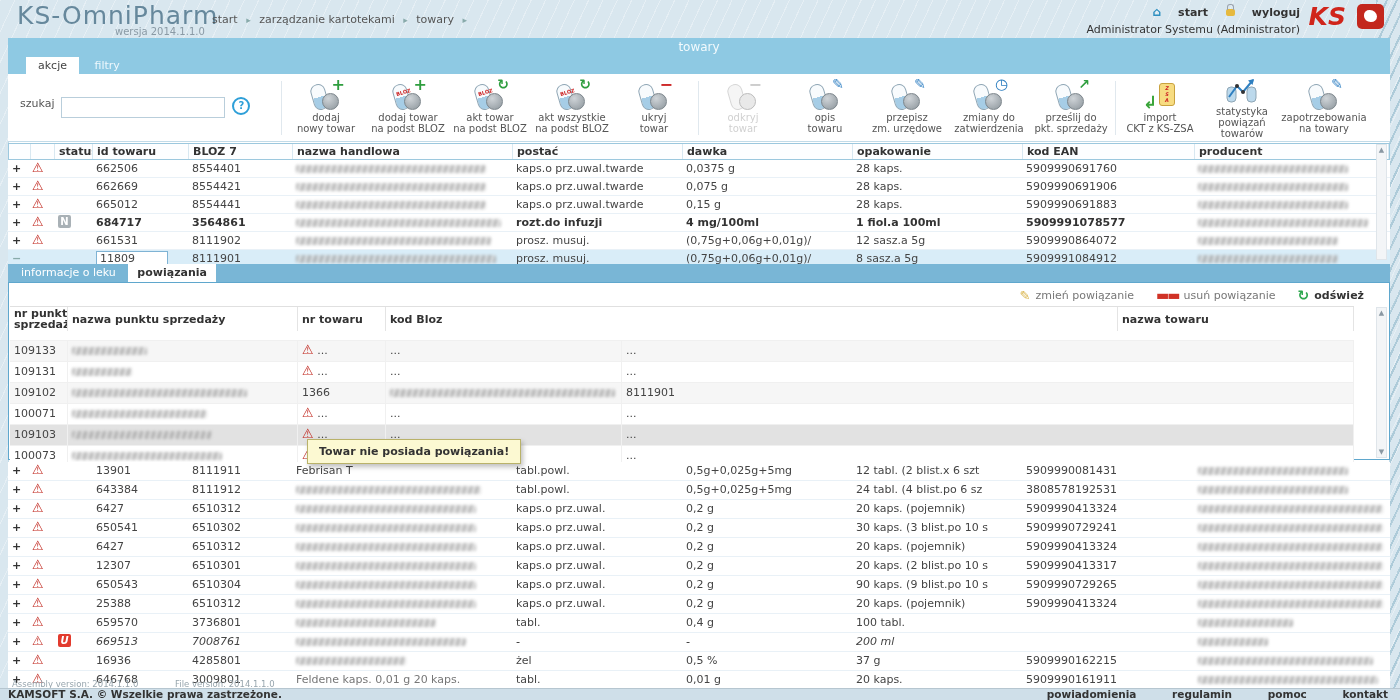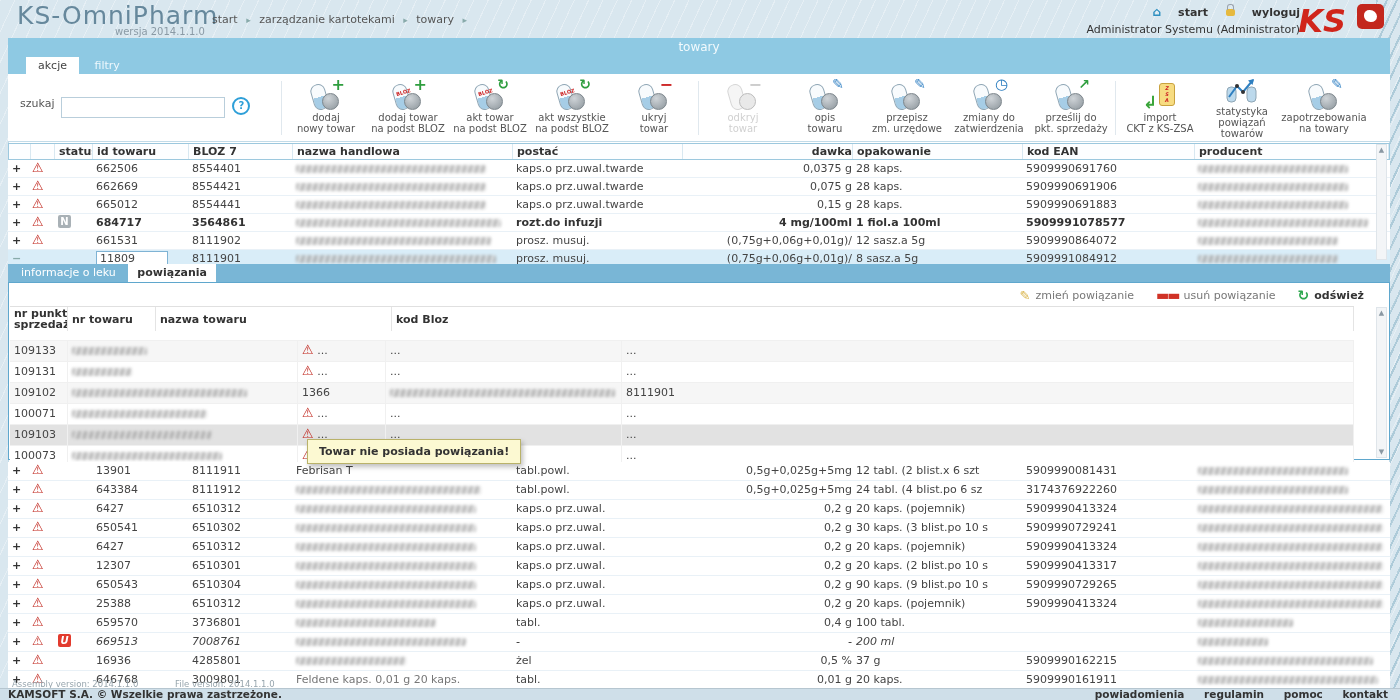--- a/index.html
+++ b/index.html
@@ -17,21 +17,21 @@
   .crumbs{position:absolute;left:205px;top:13px;color:#555;}
   .crumbs .bc{cursor:pointer;}
   .crumbs .sep{color:#8aa;margin:0 5px;font-size:9px;}
   .hdr-right{position:absolute;right:100px;top:5px;text-align:right;color:#333;}
   .hdr-links{font-weight:bold;}
   .hdr-links span{margin-left:14px;cursor:pointer;}
   .homeglyph{color:#2e8fc0;font-size:12px;margin-right:3px;}
   .lock{display:inline-block;width:9px;height:7px;background:#e6b93e;border-radius:2px;position:relative;margin-right:3px;}
   .lock::before{content:"";position:absolute;top:-5px;left:1px;width:5px;height:5px;border:1.5px solid #9aa2ad;border-bottom:none;border-radius:3px 3px 0 0;}
   .usr{margin-top:4px;}
-  .kslogo{position:absolute;right:54px;top:2px;font-size:32px;font-weight:bold;font-style:italic;color:#d0251b;}
+  .kslogo{position:absolute;right:54px;top:2px;font-size:25px;font-weight:bold;font-style:italic;color:#d0251b;}
   .osoz{position:absolute;right:16px;top:4px;width:27px;height:25px;background:#c3271d;border-radius:5px;}
   .osoz i{position:absolute;left:7px;top:6px;width:13px;height:12px;background:#fff;border-radius:45% 60% 50% 55%;}
   
   .titlebar{position:absolute;left:8px;right:10px;top:38px;height:19px;background:#8ec9e3;color:#f2fafd;text-align:center;font-size:12px;line-height:19px;}
   .tabstrip{position:absolute;left:8px;right:10px;top:57px;height:17px;background:#8ec9e3;}
   .tab{display:inline-block;height:17px;line-height:17px;padding:0 12px;cursor:pointer;vertical-align:top;}
   .tab.active{background:#fff;color:#444;margin-left:18px;}
   .tab.inactive{color:#eef8fd;}
   .toolbar{position:absolute;left:8px;right:10px;top:74px;height:67px;background:#fff;display:flex;align-items:center;border-bottom:1px solid #e2ecf2;}
   .searchwrap{width:258px;padding-left:12px;display:flex;align-items:flex-start;gap:7px;flex:0 0 auto;color:#555;}
@@ -51,21 +51,21 @@
   .bloztag{position:absolute;left:5px;top:7px;color:#c22;font-size:5px;font-weight:bold;transform:rotate(-16deg);letter-spacing:0;}
   .zsabox{position:absolute;right:2px;top:1px;width:14px;height:21px;background:#f7dc81;border:1px solid #c9a23f;border-radius:3px;
     display:flex;flex-direction:column;align-items:center;justify-content:center;font-size:5px;font-weight:bold;color:#c22;line-height:6px;}
   .imparrow{position:absolute;left:0;bottom:-2px;color:#3aa53a;font-weight:bold;font-size:17px;}
   
   .gridbg{position:absolute;left:8px;right:10px;top:141px;height:536px;background:#fff;border:1px solid #c2dbe8;box-sizing:border-box;}
   .thead{position:absolute;left:8px;right:10px;top:143px;height:17px;background:#fdfeff;border:1px solid #9cc8de;box-sizing:border-box;display:flex;font-weight:bold;color:#333;}
   .thead .cell{border-right:1px solid #d8e8f1;line-height:15px;}
   .cell{padding-left:4px;box-sizing:border-box;overflow:hidden;white-space:nowrap;flex:0 0 auto;}
   .c0{width:22px;}.c1{width:24px;padding-left:2px;}.c2{width:38px;}.c3{width:96px;}.c4{width:104px;}.c5{width:220px;}
-  .c6{width:170px;}.c7{width:170px;text-align:right;}.c8{width:170px;}.c9{width:172px;}.c10{flex:1 1 auto;}
+  .c6{width:170px;}.c7{width:170px;}.c8{width:170px;}.c9{width:172px;}.c10{flex:1 1 auto;}
   .rows-top{position:absolute;left:8px;right:10px;top:160px;}
   .rows-bottom{position:absolute;left:8px;right:10px;top:462px;}
   .trow{display:flex;height:17px;line-height:17px;border-bottom:1px solid #e9f1f7;background:#fff;}
   .rows-bottom .trow{height:18px;line-height:18px;}
   .trow.sel{background:#d9edf8;border-color:#bcdcee;}
   .trow.b{font-weight:bold;color:#333;}
   .trow.i .cell{font-style:italic;}
   .exp{font-weight:bold;color:#333;cursor:pointer;}
   .trow.sel .exp{color:#8aa;}
   .warn{color:#c0261d;font-size:13px;line-height:15px;}
@@ -104,21 +104,21 @@
   .sb-main{right:13px;top:144px;height:116px;}
   .sb-sub{right:13px;top:307px;height:151px;display:flex;flex-direction:column;}
   
   .tooltip{position:absolute;left:307px;top:439px;padding:5px 11px;background:#fcf9d2;border:1px solid #b9b26a;font-weight:bold;color:#333;box-shadow:2px 3px 5px rgba(0,0,0,.25);z-index:50;white-space:nowrap;}
   
   .assembly{position:absolute;left:12px;top:679px;font-size:8.5px;color:#97a5ad;}
   .assembly span{margin-right:34px;}
   .botband{position:absolute;left:0;right:0;top:688px;height:12px;border-top:1px solid #b6c6d0;background:#cfdfe9;font-size:10.5px;font-weight:bold;color:#333;line-height:11px;}
   .botband .copy{position:absolute;left:8px;}
   .botband .flinks{position:absolute;right:12px;}
-  .botband .flinks span{margin-left:16px;cursor:pointer;}
+  .botband .flinks span{margin-left:32px;cursor:pointer;}
 </style>
 </head>
 <body>
 
 <div class="page">
   <div class="deco-right"></div>
 
   <div class="tophdr">
     <div class="logo">KS-OmniPharm</div>
     <div class="version">wersja  2014.1.1.0</div>
@@ -412,23 +412,24 @@
         <i class="aic-minus">▬▬</i>
         <span>usuń powiązanie</span>
       </span>
     <span class="act">
         <i class="aic-refresh">↻</i>
         <span>odśwież</span>
       </span>
   </div>
   <div class="subhead">
     <div class="cell s0">nr punktu sprzedaży</div>
+    <div class="cell s1">nazwa punktu sprzedaży</div>
     <div class="cell s2">nr towaru</div>
+    <div class="cell s4">kod Bloz</div>
     <div class="cell s3">nazwa towaru</div>
-    <div class="cell s4">kod Bloz</div>
   </div>
   <div class="subrows" id="submount">
       <div class="srow clip"></div>
       <div class="srow alt">
         <div class="cell s0">109133</div>
         <div class="cell s1"><span class="blur" style="width:75px"></span></div>
         <div class="cell s2"><span class="warn">⚠</span> ...</div>
         <div class="cell s3">...</div>
         <div class="cell s4">...</div>
       </div>
@@ -495,21 +496,21 @@
       <div class="trow">
         <div class="cell c0 exp">+</div>
         <div class="cell c1"><span class="warn">⚠</span></div>
         <div class="cell c2"></div>
         <div class="cell c3">643384</div>
         <div class="cell c4">8111912</div>
         <div class="cell c5"><span class="blur" style="width:185px"></span></div>
         <div class="cell c6">tabl.powl.</div>
         <div class="cell c7">0,5g+0,025g+5mg</div>
         <div class="cell c8">24 tabl. (4 blist.po 6 sz</div>
-        <div class="cell c9">3174376922260</div>
+        <div class="cell c9">3808578192531</div>
         <div class="cell c10"><span class="blur" style="width:150px"></span></div>
       </div>
       <div class="trow">
         <div class="cell c0 exp">+</div>
         <div class="cell c1"><span class="warn">⚠</span></div>
         <div class="cell c2"></div>
         <div class="cell c3">6427</div>
         <div class="cell c4">6510312</div>
         <div class="cell c5"><span class="blur" style="width:180px"></span></div>
         <div class="cell c6">kaps.o prz.uwal.</div>

